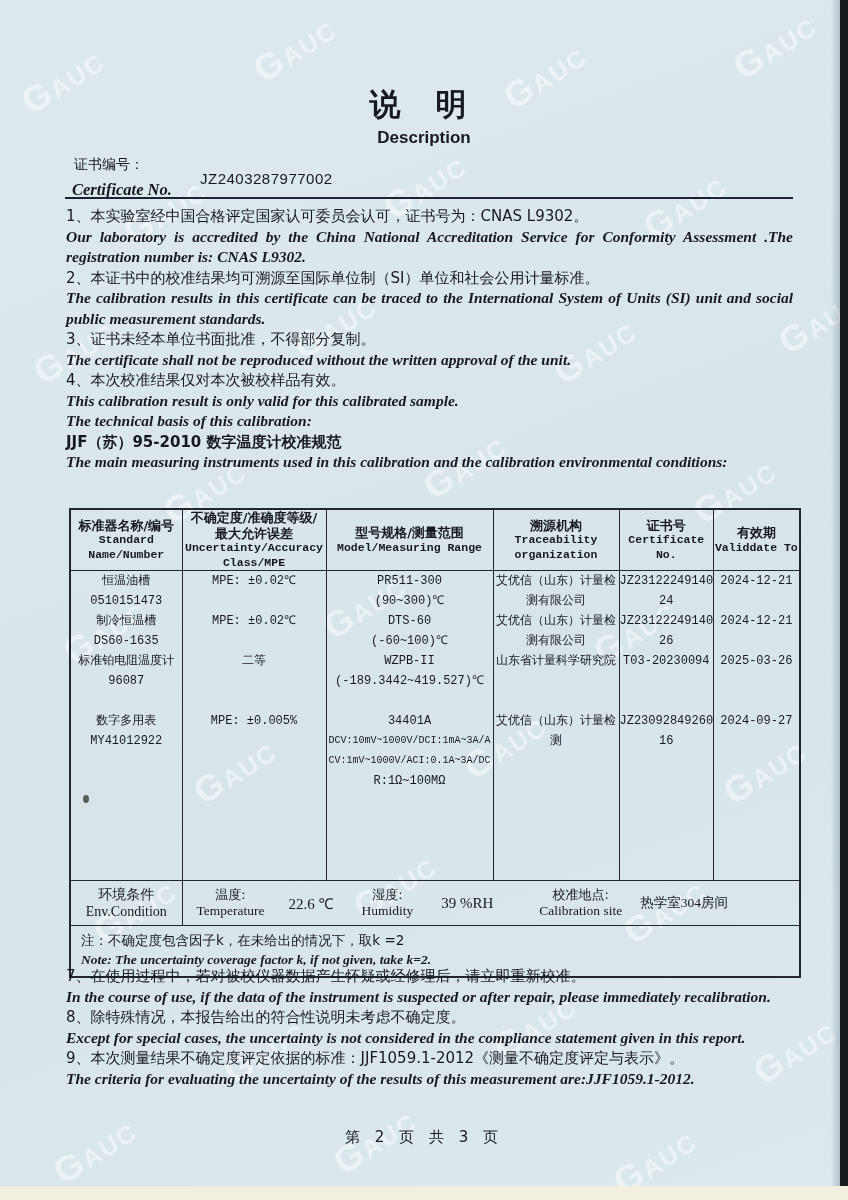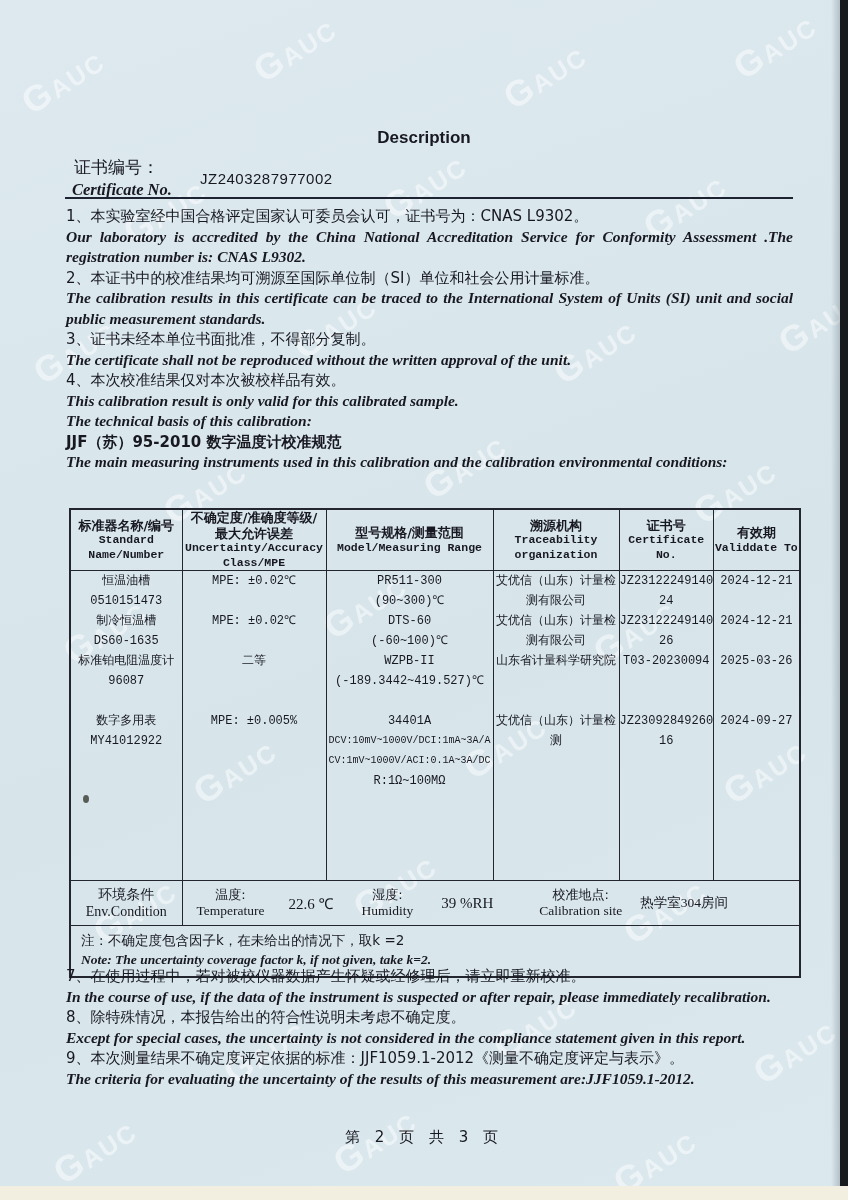--- a/index.html
+++ b/index.html
@@ -16,21 +16,21 @@
   .edge-right{position:absolute;z-index:3;left:840px;top:0;width:8px;height:1188px;background:#181b1d;}
   .edge-bottom{position:absolute;z-index:4;left:0;top:1186px;width:848px;height:14px;background:#f2efe1;}
   .speck{position:absolute;z-index:2;left:83px;top:795px;width:6px;height:8px;border-radius:50%;
       background:#41453c;opacity:.85;}
   
   .content{position:absolute;inset:0;z-index:2;}
   .title{position:absolute;left:0;top:84px;width:100%;text-align:center;
       font-size:31px;font-weight:bold;letter-spacing:12px;}
   .desc{position:absolute;left:0;top:128px;width:100%;text-align:center;
       font-family:"Liberation Sans",sans-serif;font-size:17px;font-weight:bold;}
-  .cert-label-cn{position:absolute;left:74px;top:156px;font-size:17px;}
+  .cert-label-cn{position:absolute;left:74px;top:156px;font-size:14px;}
   .cert-label-en{position:absolute;left:72px;top:180px;font-family:Liberation Serif, serif;
       font-style:italic;font-weight:bold;font-size:16.5px;}
   .cert-number{position:absolute;left:200px;top:170px;font-family:"Liberation Sans",sans-serif;
       font-size:15px;letter-spacing:.5px;}
   .rule{position:absolute;left:65px;top:197px;width:728px;height:2px;background:#1d2330;}
   .clauses{position:absolute;left:66px;top:206px;width:727px;}
   .clauses2{position:absolute;left:66px;top:966px;width:727px;}
   .c-cn{font-size:15px;line-height:20.5px;}
   .c-en{font-family:"Liberation Serif",serif;font-style:italic;font-weight:bold;
       font-size:15.5px;line-height:20.5px;text-align:justify;}
@@ -97,20 +97,21 @@
   <span class="wm" style="left:330px;top:1120px">GAUC</span>
   <span class="wm" style="left:610px;top:1140px">GAUC</span>
 
   <div class="fold-shadow"></div>
   <div class="edge-right"></div>
   <div class="edge-bottom"></div>
   <div class="speck"></div>
 
   <div class="content">
 
+    <div class="title">说 明</div>
     <div class="desc">Description</div>
 
     <div class="cert-label-cn">证书编号：</div>
     <div class="cert-label-en">Certificate No.</div>
     <div class="cert-number">JZ2403287977002</div>
     <div class="rule"></div>
 
     <div class="clauses">
       <div class="c-cn">1、本实验室经中国合格评定国家认可委员会认可，证书号为：CNAS L9302。</div>
       <div class="c-en">Our laboratory is accredited by the China National Accreditation Service for Conformity Assessment .The registration number is: CNAS L9302.</div>

